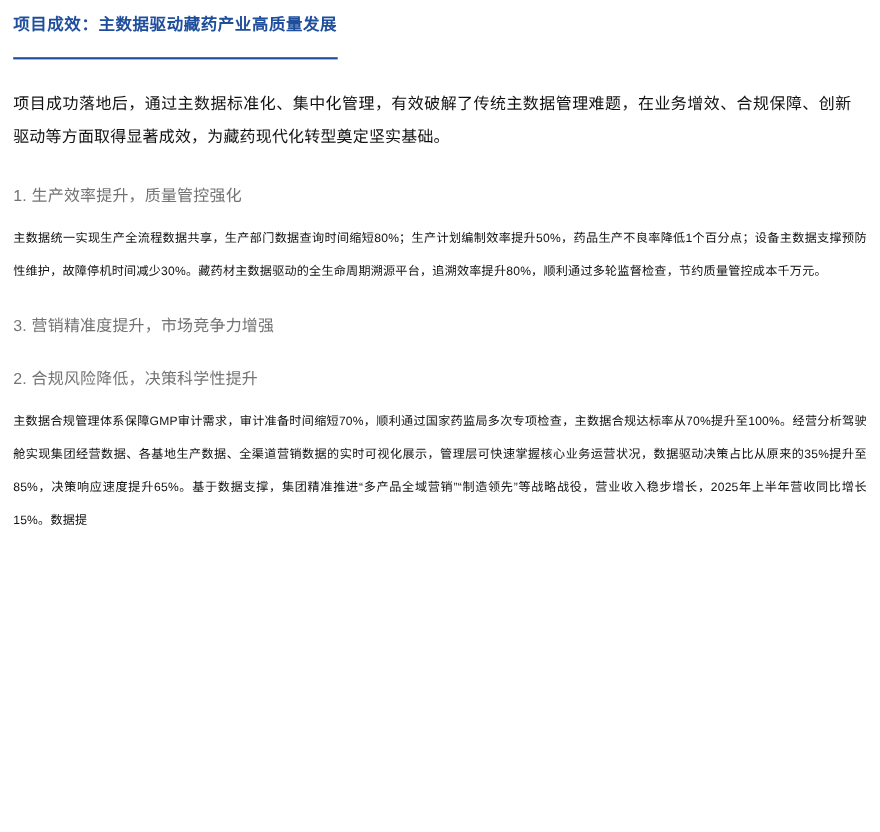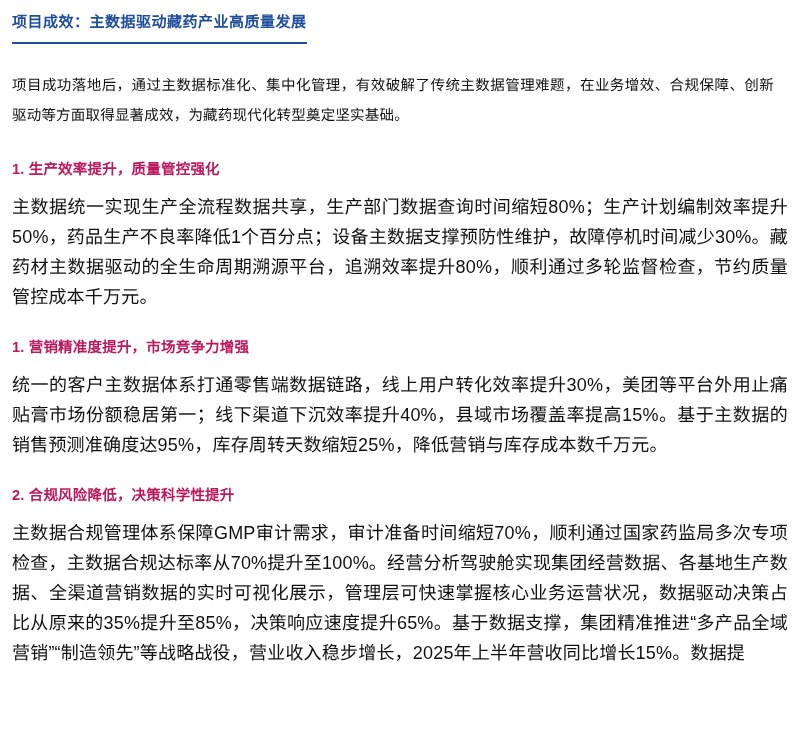--- a/index.html
+++ b/index.html
@@ -17,48 +17,48 @@
     width: 800px;
     box-sizing: border-box;
     padding: 8px 10px 16px 10px;
   }
   .doc-title {
     font-size: 15px;
     font-weight: bold;
     color: #1f4e9c;
     letter-spacing: 0.5px;
     display: inline-block;
-    padding-bottom: 11px;
+    padding-bottom: 21px;
     border-bottom: 2px solid #1f4e9c;
     margin: 2px 0 0 2px;
   }
   .title-row {
     margin-bottom: 26px;
   }
   .intro {
     font-size: 14.5px;
     line-height: 30px;
     color: #111111;
     text-align: justify;
     margin: 0 16px 26px 2px;
     letter-spacing: 0.2px;
   }
   .section {
     margin: 0 2px 22px 2px;
   }
   .section-heading {
     font-size: 14.5px;
-    font-weight: bold;
-    color: #be185d;
+    font-weight: normal;
+    color: #737373;
     line-height: 26px;
     margin-bottom: 10px;
     letter-spacing: 0.2px;
   }
   .section-body {
-    font-size: 18px;
+    font-size: 11px;
     line-height: 30px;
     color: #111111;
     text-align: justify;
     letter-spacing: 0.2px;
   }
   .section:last-child {
     margin-bottom: 0;
   }
 </style>
 </head>
@@ -71,22 +71,21 @@
   </div>
 
   <p class="intro">项目成功落地后，通过主数据标准化、集中化管理，有效破解了传统主数据管理难题，在业务增效、合规保障、创新驱动等方面取得显著成效，为藏药现代化转型奠定坚实基础。</p>
 
   <div class="section">
     <div class="section-heading">1. 生产效率提升，质量管控强化</div>
     <div class="section-body">主数据统一实现生产全流程数据共享，生产部门数据查询时间缩短80%；生产计划编制效率提升50%，药品生产不良率降低1个百分点；设备主数据支撑预防性维护，故障停机时间减少30%。藏药材主数据驱动的全生命周期溯源平台，追溯效率提升80%，顺利通过多轮监督检查，节约质量管控成本千万元。</div>
   </div>
 
   <div class="section">
-    <div class="section-heading">1. 营销精准度提升，市场竞争力增强</div>
-    <div class="section-body">统一的客户主数据体系打通零售端数据链路，线上用户转化效率提升30%，美团等平台外用止痛贴膏市场份额稳居第一；线下渠道下沉效率提升40%，县域市场覆盖率提高15%。基于主数据的销售预测准确度达95%，库存周转天数缩短25%，降低营销与库存成本数千万元。</div>
+    <div class="section-heading">3. 营销精准度提升，市场竞争力增强</div>
   </div>
 
 
   <div class="section">
     <div class="section-heading">2. 合规风险降低，决策科学性提升</div>
     <div class="section-body">主数据合规管理体系保障GMP审计需求，审计准备时间缩短70%，顺利通过国家药监局多次专项检查，主数据合规达标率从70%提升至100%。经营分析驾驶舱实现集团经营数据、各基地生产数据、全渠道营销数据的实时可视化展示，管理层可快速掌握核心业务运营状况，数据驱动决策占比从原来的35%提升至85%，决策响应速度提升65%。基于数据支撑，集团精准推进“多产品全域营销”“制造领先”等战略战役，营业收入稳步增长，2025年上半年营收同比增长15%。数据提</div>
 
   </div>
 
 </div>

